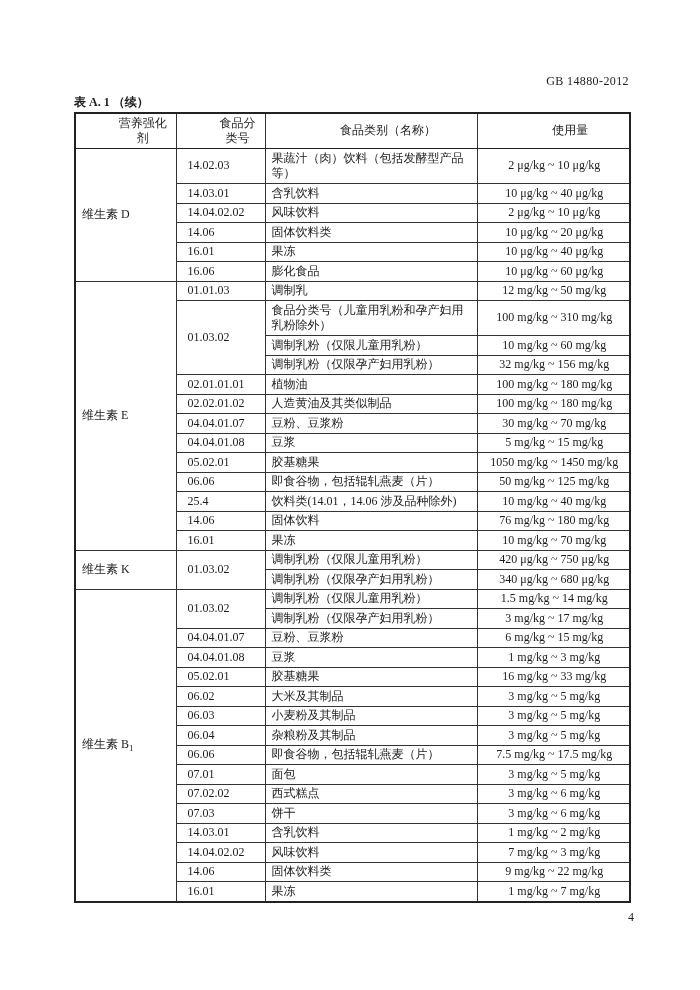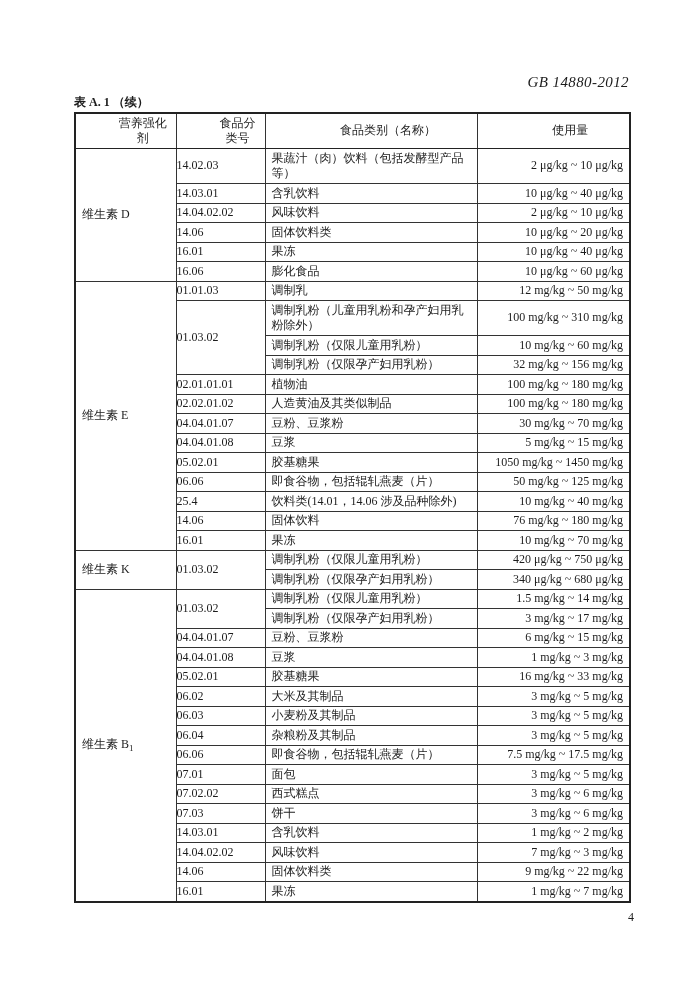--- a/index.html
+++ b/index.html
@@ -8,23 +8,22 @@
     background: #ffffff;
     font-family: "Liberation Serif", "DejaVu Serif", serif;
     color: #1c1c1c;
     position: relative;
     overflow: hidden;
   }
   .doc-number {
     position: absolute;
     top: 74px;
     right: 71px;
-    font-size: 15px;
+    font-size: 12px;
     letter-spacing: 0.4px;
-    font-style: italic;
   }
   .table-title {
     position: absolute;
     top: 94px;
     left: 74px;
     width: 555px;
     font-weight: bold;
     font-size: 12px;
   }
   table.fortifier-table {
@@ -50,23 +49,23 @@
     overflow: hidden;
   }
   thead th {
     text-align: center;
     height: 24px;
     border-bottom: 1.5px solid #222;
     padding-left: 40px;
   }
   tr.group-start td { border-top: 1.5px solid #222; }
   td.col-fortifier { text-align: left; }
-  td.col-code      { text-align: left; padding-left: 0; }
+  td.col-code      { text-align: left; padding-left: 11px; }
   td.col-category  { text-align: left; }
-  td.col-usage     { text-align: right; padding-left: 8px; }
+  td.col-usage     { text-align: center; padding-left: 8px; }
   sub { font-size: 9px; line-height: 0; }
   .page-number {
     position: absolute;
     top: 910px;
     right: 66px;
     font-size: 12px;
   }
 </style>
 </head>
 <body>
@@ -122,21 +121,21 @@
         <td class="col-usage">10 μg/kg ~ 60 μg/kg</td>
       </tr>
       <tr class="group-start">
         <td class="col-fortifier" rowspan="13">维生素 E</td>
         <td class="col-code" rowspan="1">01.01.03</td>
         <td class="col-category">调制乳</td>
         <td class="col-usage">12 mg/kg ~ 50 mg/kg</td>
       </tr>
       <tr>
         <td class="col-code" rowspan="3">01.03.02</td>
-        <td class="col-category">调制乳粉（儿童用乳粉和孕产妇用乳粉除外）</td>
+        <td class="col-category">食品分类号（儿童用乳粉和孕产妇用乳粉除外）</td>
         <td class="col-usage">100 mg/kg ~ 310 mg/kg</td>
       </tr>
       <tr>
         <td class="col-category">调制乳粉（仅限儿童用乳粉）</td>
         <td class="col-usage">10 mg/kg ~ 60 mg/kg</td>
       </tr>
       <tr>
         <td class="col-category">调制乳粉（仅限孕产妇用乳粉）</td>
         <td class="col-usage">32 mg/kg ~ 156 mg/kg</td>
       </tr>

